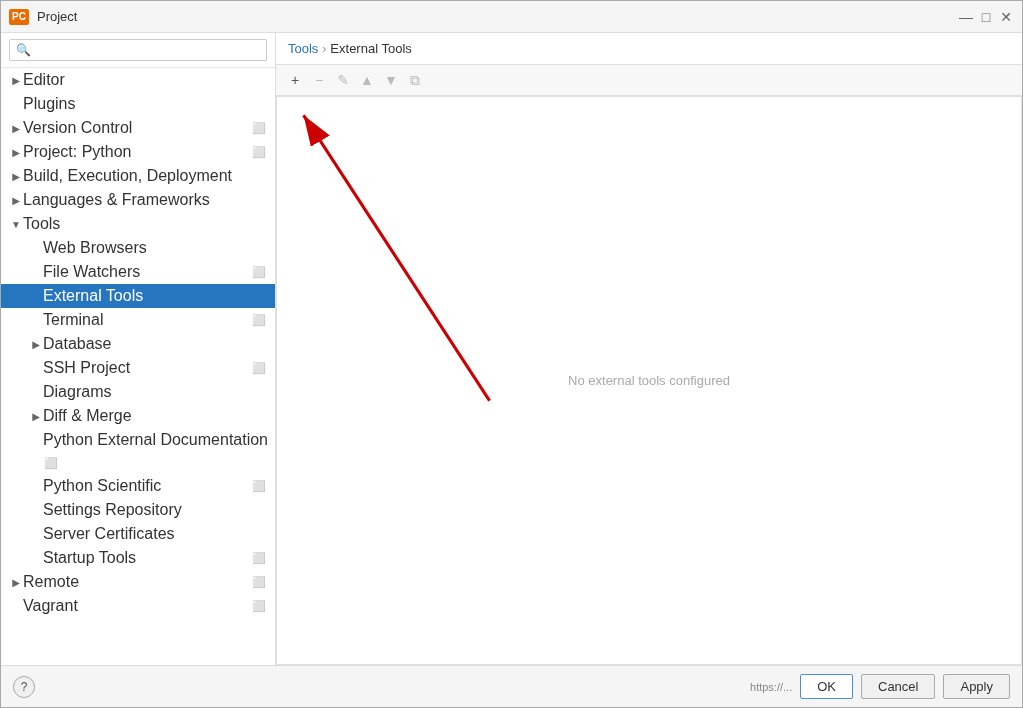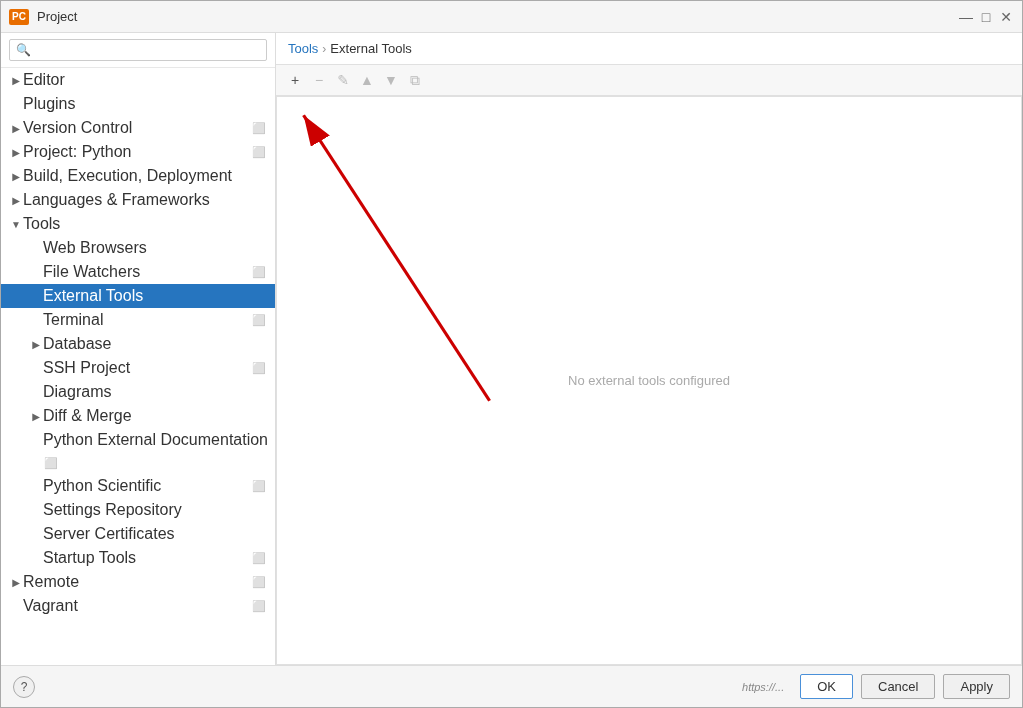--- a/index.html
+++ b/index.html
@@ -235,22 +235,21 @@
       font-size: 12px;
       color: #555;
       display: flex;
       align-items: center;
       justify-content: center;
       margin-right: auto;
     }
     .status-text {
       font-size: 11px;
       color: #888;
-      margin-right: 8px;
-      font-style: italic;
+      margin-right: 0;
     }
   </style>
 </head>
 <body>
 
 <div class="window">
 
   <div class="title-bar">
     <div class="title-bar-left">
       <div class="title-bar-icon">PC</div>

